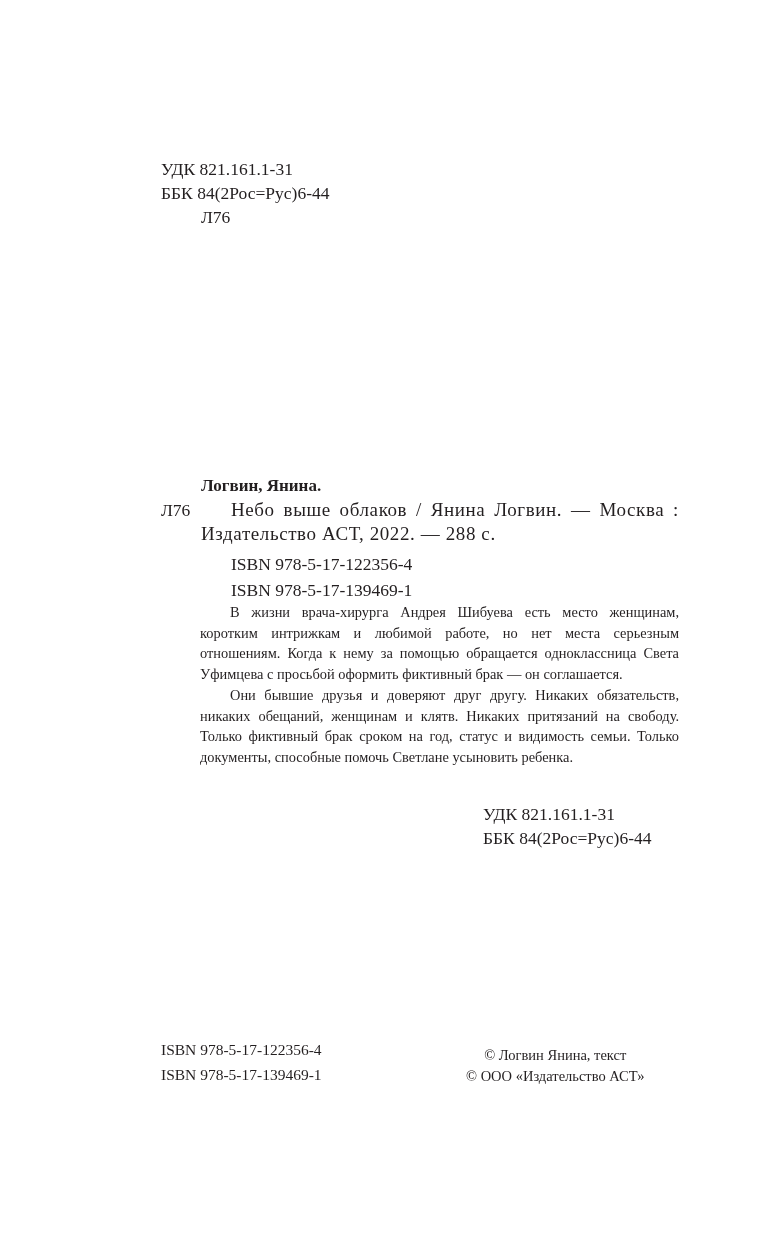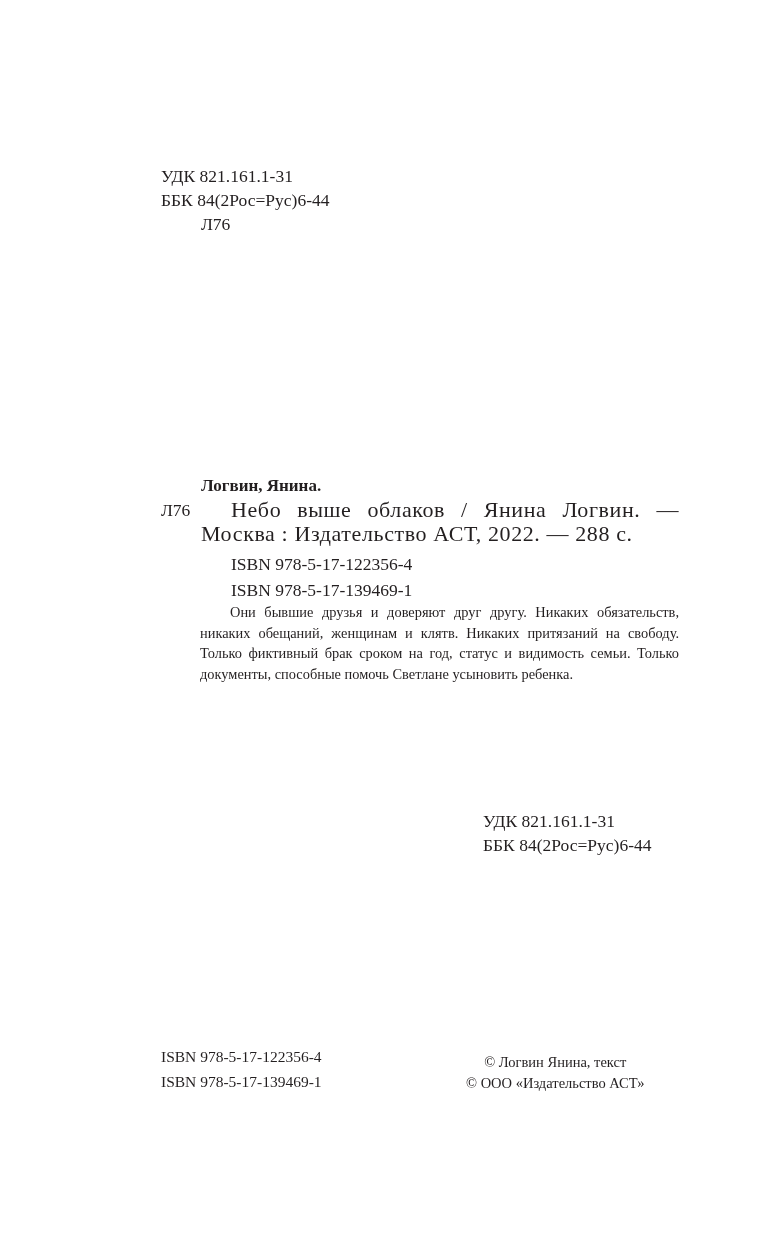--- a/index.html
+++ b/index.html
@@ -4,29 +4,29 @@
   <style>
     html, body { margin: 0; padding: 0; }
     body {
       width: 768px; height: 1241px;
       background: #ffffff;
       position: relative;
       font-family: "Liberation Serif", "DejaVu Serif", serif;
       color: #231f20;
       overflow: hidden;
     }
-    .abs { position: absolute; white-space: nowrap; margin-top: 7px; }
+    .abs { position: absolute; white-space: nowrap; }
     .top-udk { left: 161px; top: 157px; font-size: 17.5px; line-height: 24px; }
     .top-udk .l76 { padding-left: 40px; }
     .entry { position: absolute; left: 161px; top: 474px; width: 518px; }
     .author { position: absolute; left: 40px; top: 0; font-weight: bold; font-size: 17px; line-height: 24px; text-align: center; }
     .l76-margin { position: absolute; left: 0; top: 24px; font-size: 17.5px; line-height: 24px; }
     .title-line {
       position: absolute; left: 40px; top: 24px; width: 478px;
-      font-size: 22px; line-height: 24px; white-space: normal;
+      font-size: 19px; line-height: 24px; white-space: normal;
       text-align: justify; text-indent: 30px; letter-spacing: 0.6px;
     }
     .isbn-block { position: absolute; left: 70px; top: 77px; font-size: 17.5px; line-height: 26px; }
     .annotation {
       position: absolute; left: 200px; top: 602px; width: 479px;
       font-size: 14.4px; line-height: 20.7px; text-align: justify;
     }
     .annotation p { margin: 0; text-indent: 30px; }
     .ann-udk { position: absolute; left: 483px; top: 802px; font-size: 17.5px; line-height: 24px; }
     .bottom-isbn { position: absolute; left: 161px; top: 1037px; font-size: 15.5px; line-height: 25px; }
@@ -45,20 +45,21 @@
   <div class="author">Логвин, Янина.</div>
   <div class="l76-margin">Л76</div>
   <div class="title-line">Небо выше облаков / Янина Логвин. — Москва : Издательство АСТ, 2022. — 288 с.</div>
   <div class="isbn-block">
     <div>ISBN 978-5-17-122356-4</div>
     <div>ISBN 978-5-17-139469-1</div>
   </div>
 </div>
 
 <div class="annotation">
+  <p>В жизни врача-хирурга Андрея Шибуева есть место женщинам, коротким интрижкам и любимой работе, но нет места серьезным отношениям. Когда к нему за помощью обращается одноклассница Света Уфимцева с просьбой оформить фиктивный брак — он соглашается.</p>
   <p>Они бывшие друзья и доверяют друг другу. Никаких обязательств, никаких обещаний, женщинам и клятв. Никаких притязаний на свободу. Только фиктивный брак сроком на год, статус и видимость семьи. Только документы, способные помочь Светлане усыновить ребенка.</p>
 </div>
 
 <div class="abs ann-udk">
   <div>УДК 821.161.1-31</div>
   <div>ББК 84(2Рос=Рус)6-44</div>
 </div>
 
 <div class="abs bottom-isbn">
   <div>ISBN 978-5-17-122356-4</div>

